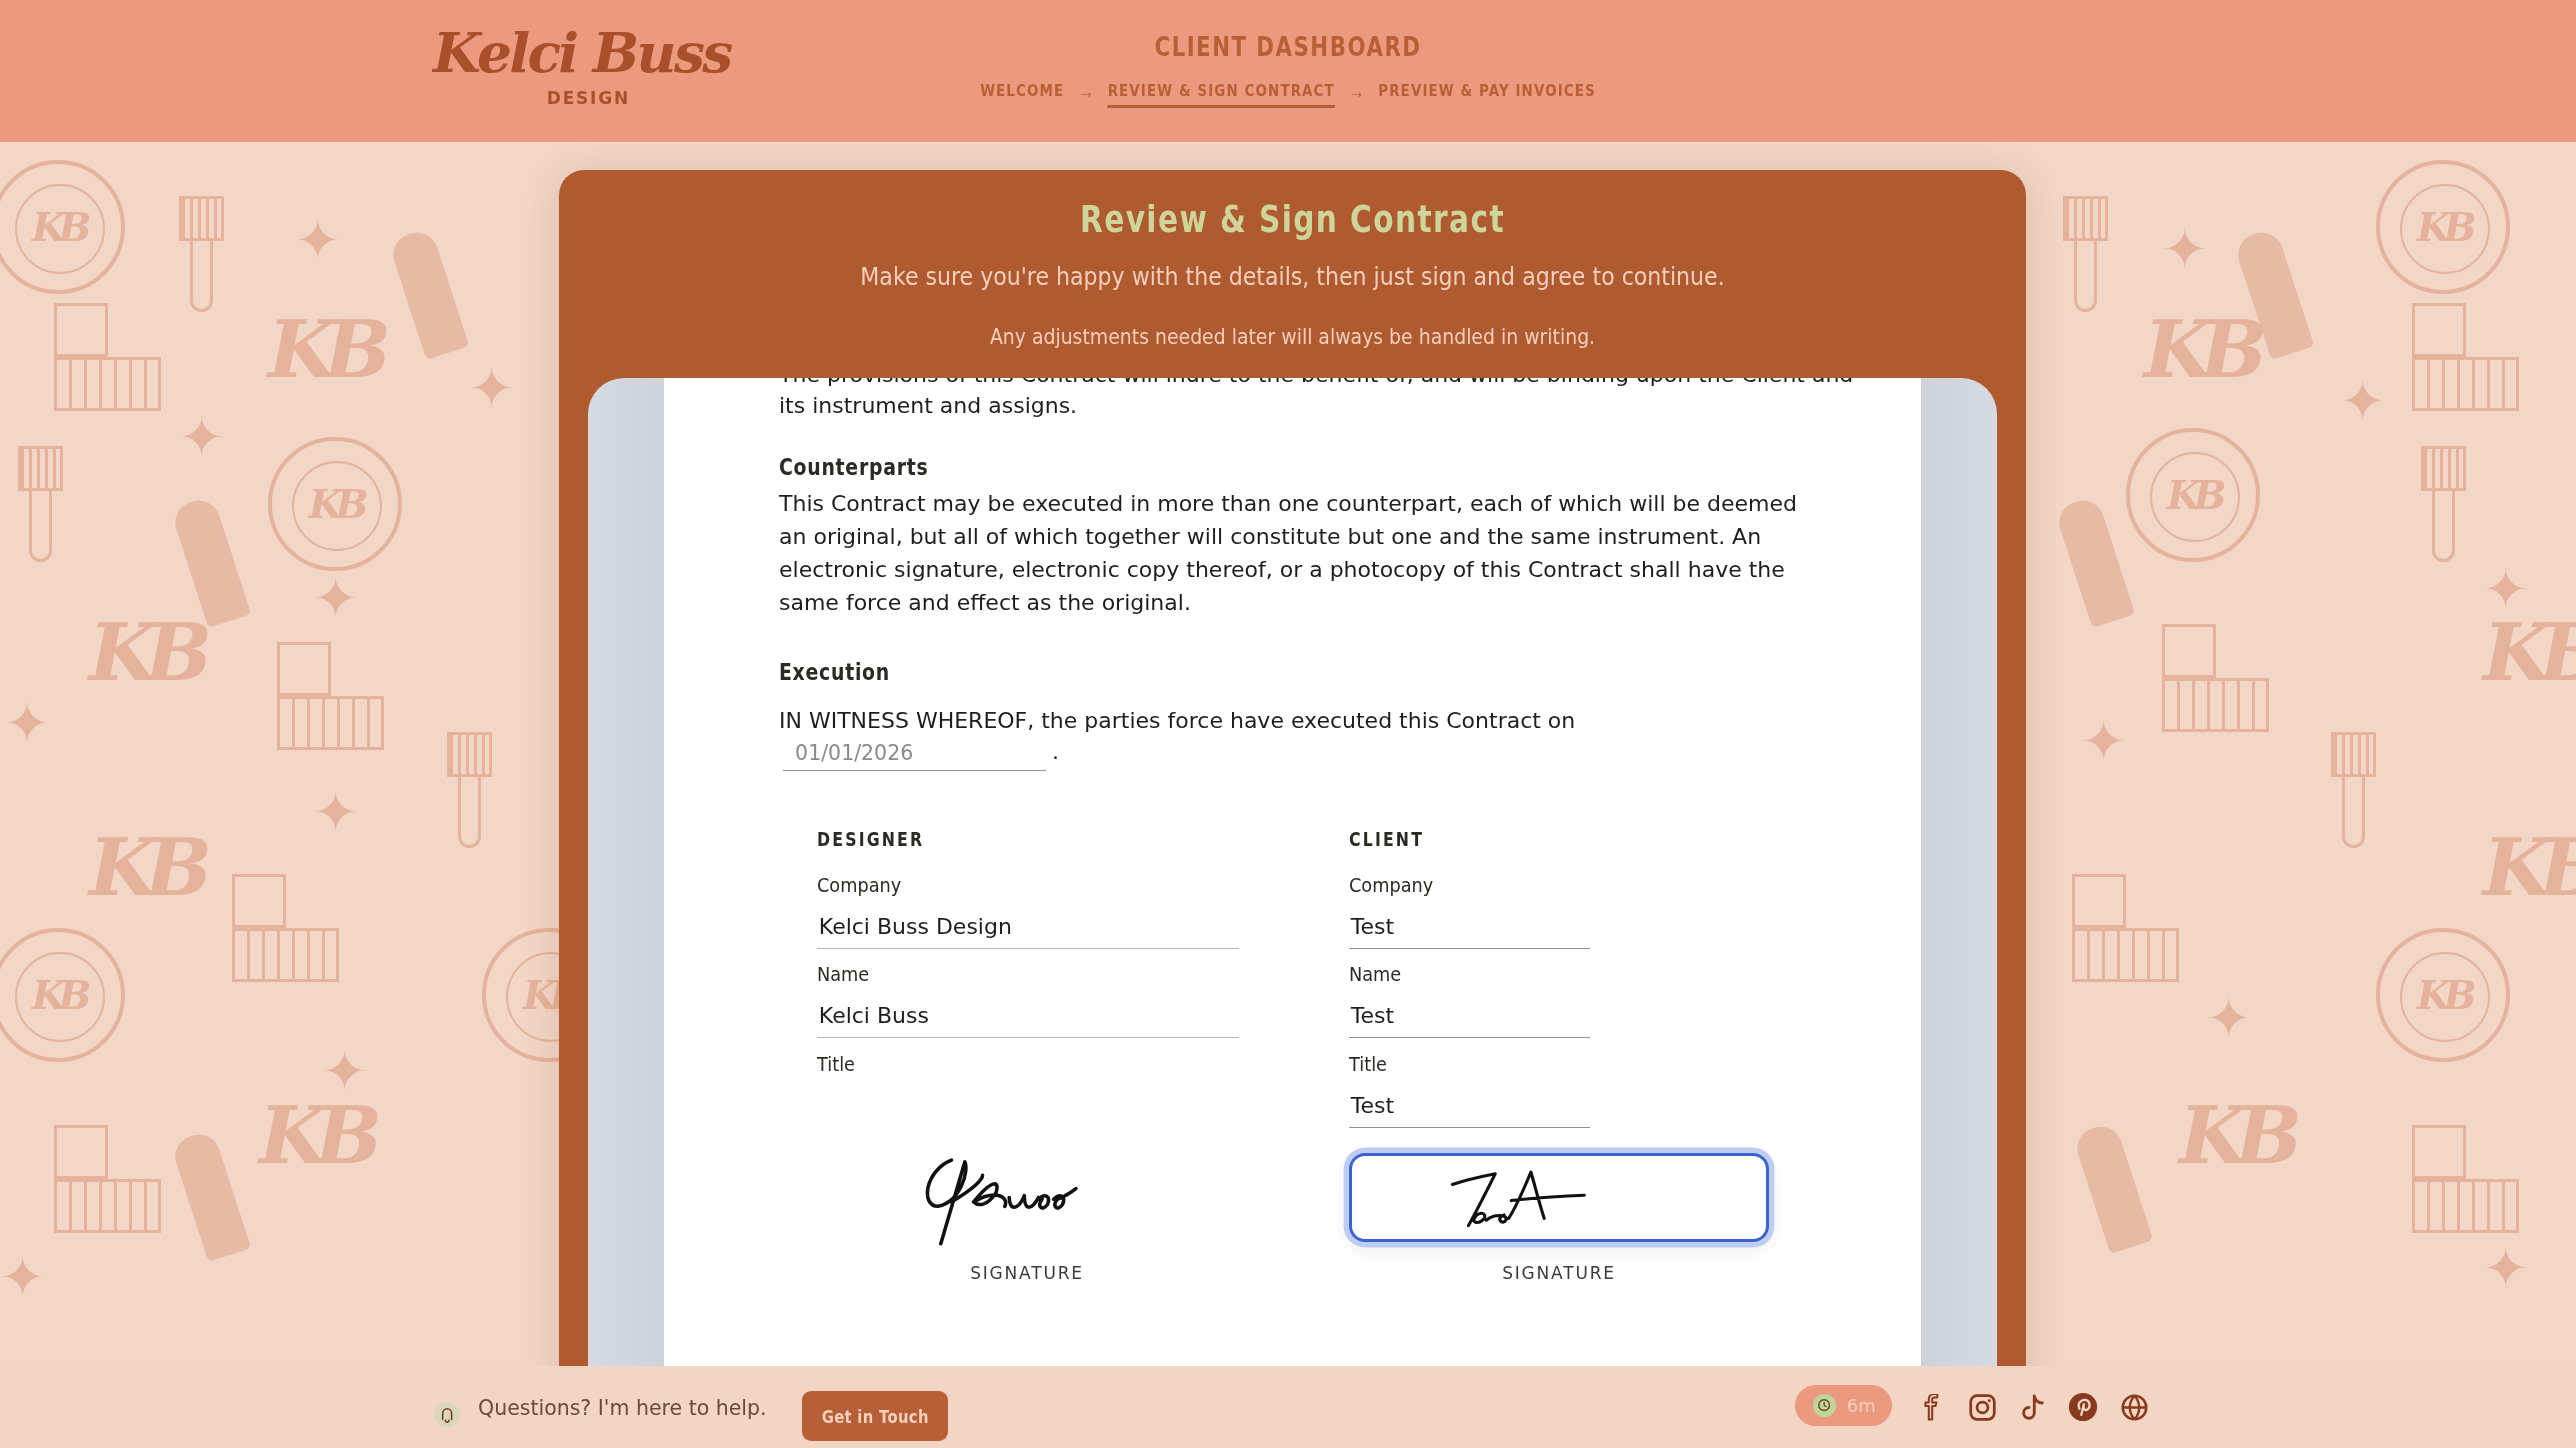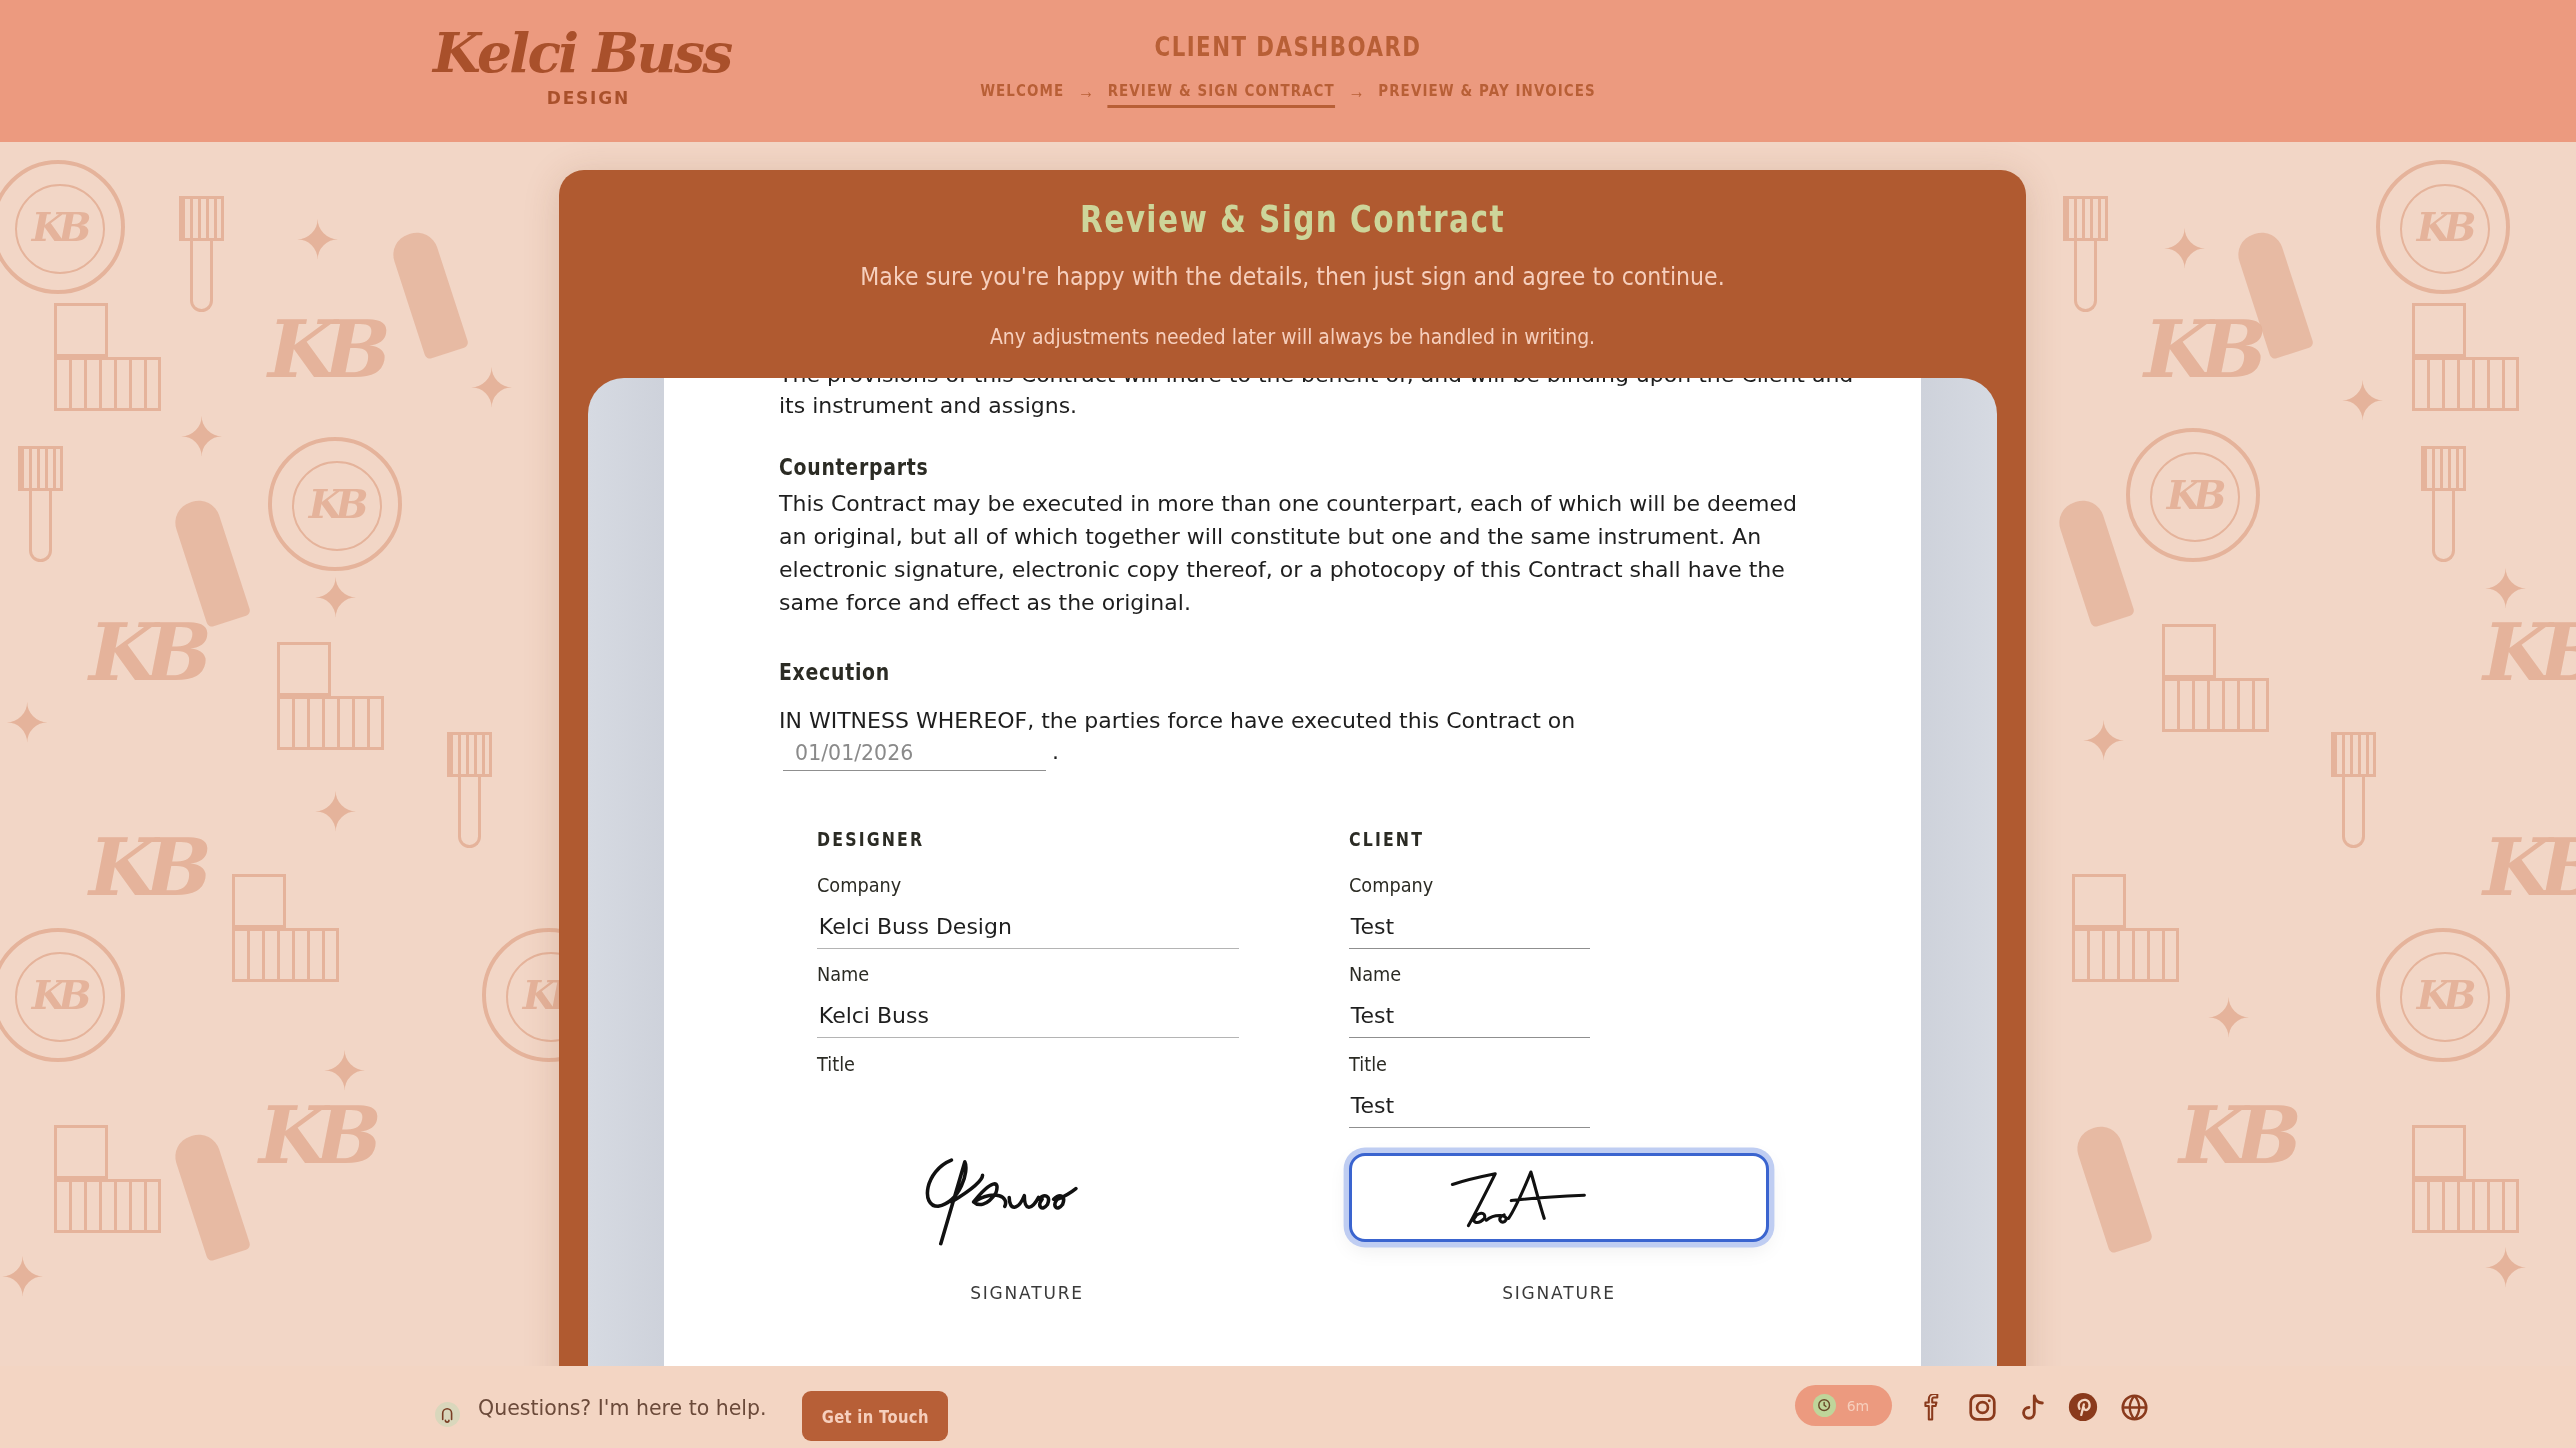--- a/index.html
+++ b/index.html
@@ -60,31 +60,31 @@
   .party.client { left:570px; }
   .party-head { font-family:"DejaVu Sans", sans-serif; font-weight:bold; font-size:19.7px; letter-spacing:2.7px; color:#2B2B24; transform:scaleX(.8); transform-origin:0 50%; }
   .fld { position:absolute; left:0; }
   .fld-label { font-size:19.7px; color:#2B2B24; transform:scaleX(.9); transform-origin:0 50%; white-space:nowrap; }
   .fld-value { margin-top:7.1px; font-size:22px; color:#1E1E1E; height:39px; border-bottom:1.8px solid #B4B4B4; padding-left:1.8px; line-height:36px; white-space:nowrap; }
   .designer .fld-value { width:420px; }
   .client .fld-value { width:239px; border-bottom-color:#8F8F8F; }
 
   .sig-area { position:absolute; left:0; top:330px; width:420px; height:96px; }
   .sig-box { position:absolute; left:0; top:330px; width:420px; height:89px; border:3.6px solid #3A64CF; border-radius:16px; box-shadow:0 0 0 5.4px #BFCDF2, 0 7.1px 21.4px rgba(0,0,0,.08); background:#fff; box-sizing:border-box; }
-  .sig-label { position:absolute; top:454px; width:420px; text-align:center; font-size:17px; letter-spacing:1.8px; color:#3A3A3A; }
+  .sig-label { position:absolute; top:434px; width:420px; text-align:center; font-size:17px; letter-spacing:1.8px; color:#3A3A3A; }
 
   
   .footer { position:absolute; left:0; top:1366px; width:2576px; height:83px; background:#F3D5C3; }
   .help-icon { position:absolute; left:435px; top:36px; width:25px; height:25px; border-radius:50%; background:#D9D7BC; display:flex; align-items:center; justify-content:center; }
   .help-text { position:absolute; left:478px; top:30px; font-family:"DejaVu Sans", sans-serif; font-size:20.5px; color:#6B4A3A; }
   .touch-btn { position:absolute; left:802px; top:25px; width:146px; height:50px; background:#B75F37; border-radius:9px; border:none; color:#F6CFBD; font-family:"DejaVu Sans", sans-serif; font-weight:bold; font-size:18px; letter-spacing:0.4px; cursor:pointer; }
   .touch-btn span { display:inline-block; transform:scaleX(.82); }
   .timer { position:absolute; left:1795px; top:19px; width:97px; height:41px; background:#EC9A7F; border-radius:20.5px; display:flex; align-items:center; gap:10.7px; padding-left:18px; box-sizing:border-box; }
   .timer-dot { width:23px; height:23px; border-radius:50%; background:#BFD59A; display:flex; align-items:center; justify-content:center; }
-  .timer-text { font-family:"DejaVu Sans", sans-serif; font-size:14px; color:#F6CFBD; }
+  .timer-text { font-family:"DejaVu Sans", sans-serif; font-size:18px; color:#F6CFBD; }
   .social { position:absolute; top:23px; width:36px; height:36px; display:flex; align-items:center; justify-content:center; cursor:pointer; }
 </style>
 </head>
 <body>
 
 <div class="pattern">
   <div class="motif badge" style="left:-9px;top:18px;">
       <span>KB</span>
     </div>
   <div class="motif brush" style="left:170px;top:45px;"></div>

